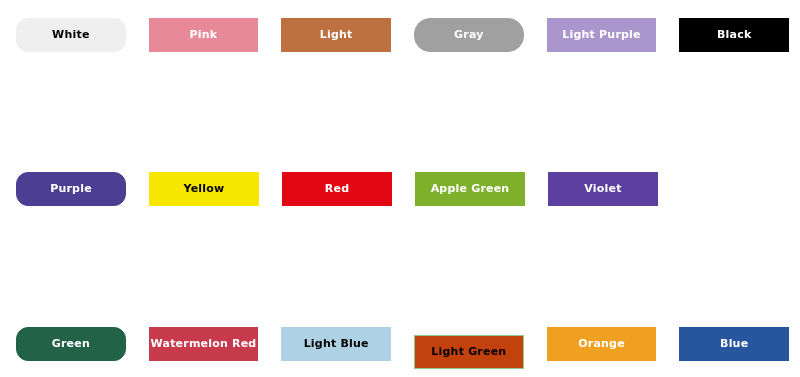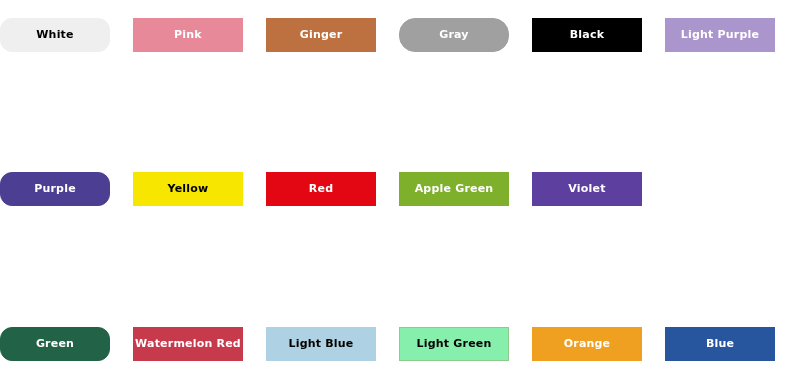--- a/index.html
+++ b/index.html
@@ -35,21 +35,21 @@
     width: 110px;
     height: 34px;
     margin-left: 12px;
     margin-right: 11px;
     display: flex;
     align-items: center;
     justify-content: center;
     box-sizing: border-box;
     border: 1px solid transparent;
   }
-  .swatch:first-child { margin-left: 0; border-radius: 12px; }
+  .swatch:first-child { margin-left: 16px; border-radius: 12px; }
 
   .swatch-label {
     font-size: 11px;
     font-weight: bold;
     letter-spacing: 0.2px;
     text-align: center;
     line-height: 1.1;
     white-space: nowrap;
     user-select: none;
   }
@@ -63,30 +63,30 @@
 
 <div id="swatch-grid">
   <div class="swatch-row" id="row-0">
       <div class="swatch" style="background: rgb(239, 239, 239); border-color: rgb(239, 239, 239);">
         <span class="swatch-label" style="color: rgb(0, 0, 0);">White</span>
       </div>
       <div class="swatch" style="background: rgb(232, 137, 154); border-color: rgb(232, 137, 154);">
         <span class="swatch-label" style="color: rgb(255, 255, 255);">Pink</span>
       </div>
       <div class="swatch" style="background: rgb(189, 112, 64); border-color: rgb(189, 112, 64);">
-        <span class="swatch-label" style="color: rgb(255, 255, 255);">Ginger</span>
+        <span class="swatch-label" style="color: rgb(255, 255, 255);">Light</span>
       </div>
       <div class="swatch" style="background: rgb(160, 160, 160); border-color: rgb(160, 160, 160); border-radius: 16px;">
         <span class="swatch-label" style="color: rgb(255, 255, 255);">Gray</span>
       </div>
+      <div class="swatch" style="background: rgb(171, 149, 205); border-color: rgb(171, 149, 205);">
+        <span class="swatch-label" style="color: rgb(255, 255, 255);">Light Purple</span>
+      </div>
       <div class="swatch" style="background: rgb(0, 0, 0); border-color: rgb(0, 0, 0);">
         <span class="swatch-label" style="color: rgb(255, 255, 255);">Black</span>
-      </div>
-      <div class="swatch" style="background: rgb(171, 149, 205); border-color: rgb(171, 149, 205);">
-        <span class="swatch-label" style="color: rgb(255, 255, 255);">Light Purple</span>
       </div>
     </div>
   <div class="swatch-row" id="row-1">
       <div class="swatch" style="background: rgb(76, 63, 147); border-color: rgb(76, 63, 147);">
         <span class="swatch-label" style="color: rgb(255, 255, 255);">Purple</span>
       </div>
       <div class="swatch" style="background: rgb(247, 230, 0); border-color: rgb(247, 230, 0);">
         <span class="swatch-label" style="color: rgb(0, 0, 0);">Yellow</span>
       </div>
       <div class="swatch" style="background: rgb(227, 6, 19); border-color: rgb(227, 6, 19);">
@@ -102,21 +102,21 @@
   <div class="swatch-row" id="row-2">
       <div class="swatch" style="background: rgb(34, 99, 71); border-color: rgb(34, 99, 71);">
         <span class="swatch-label" style="color: rgb(255, 255, 255);">Green</span>
       </div>
       <div class="swatch" style="background: rgb(199, 58, 76); border-color: rgb(199, 58, 76);">
         <span class="swatch-label" style="color: rgb(255, 255, 255);">Watermelon Red</span>
       </div>
       <div class="swatch" style="background: rgb(174, 210, 227); border-color: rgb(174, 210, 227);">
         <span class="swatch-label" style="color: rgb(0, 0, 0);">Light Blue</span>
       </div>
-      <div class="swatch" style="background: #86efac; border-color: rgb(141, 203, 141);">
+      <div class="swatch" style="background: #c2410c; border-color: rgb(141, 203, 141); margin-top: 8px;">
         <span class="swatch-label" style="color: rgb(0, 0, 0);">Light Green</span>
       </div>
       <div class="swatch" style="background: rgb(240, 160, 32); border-color: rgb(240, 160, 32);">
         <span class="swatch-label" style="color: rgb(255, 255, 255);">Orange</span>
       </div>
       <div class="swatch" style="background: rgb(39, 86, 158); border-color: rgb(39, 86, 158);">
         <span class="swatch-label" style="color: rgb(255, 255, 255);">Blue</span>
       </div>
     </div>
 </div>

